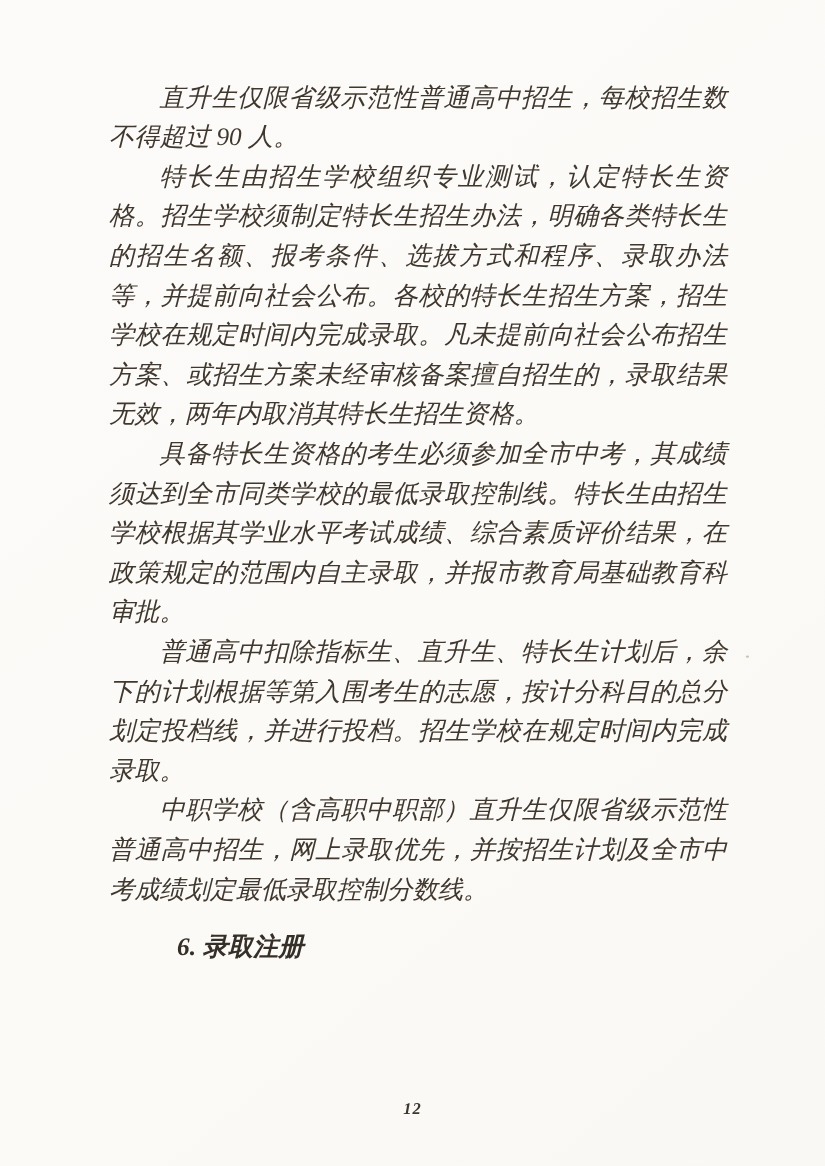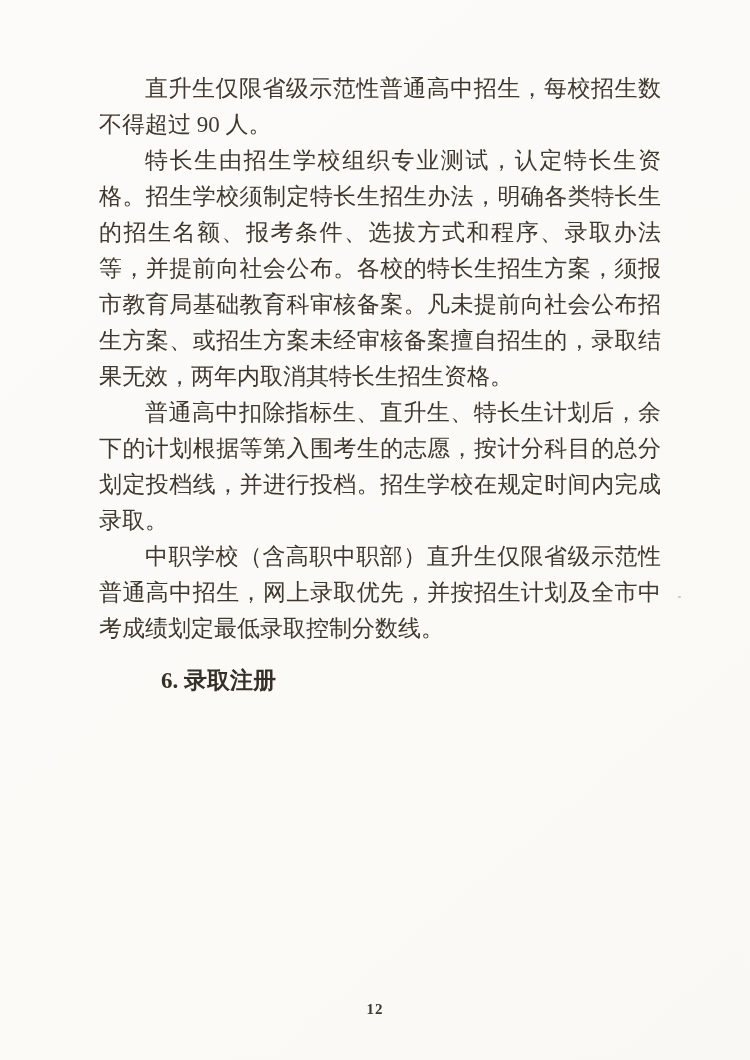--- a/index.html
+++ b/index.html
@@ -11,20 +11,21 @@
     height: 1060px;
     position: relative;
     overflow: hidden;
     background: #fbfaf8;
     font-family: "Liberation Serif", "DejaVu Serif", serif;
   }
   .page {
     position: absolute;
     inset: 0;
     background: linear-gradient(140deg, #fcfbf9 0%, #fbfaf7 55%, #faf8f5 100%);
+    font-style: italic;
   }
   .content {
     position: absolute;
     left: 99px;
     top: 71px;
     width: 562px;
     color: #40382e;
     font-size: 23px;
     line-height: 36px;
     text-align: justify;
@@ -58,21 +59,22 @@
     border-radius: 50%;
     background: #c9c3b8;
   }
 </style>
 </head>
 <body>
 
 <div class="page">
   <div class="content">
     <p class="para">直升生仅限省级示范性普通高中招生，每校招生数不得超过 90 人。</p>
-    <p class="para">特长生由招生学校组织专业测试，认定特长生资格。招生学校须制定特长生招生办法，明确各类特长生的招生名额、报考条件、选拔方式和程序、录取办法等，并提前向社会公布。各校的特长生招生方案，须报市教育局基础教育科审核备案。凡未提前向社会公布招生方案、或招生方案未经审核备案擅自招生的，录取结果无效，两年内取消其特长生招生资格。</p>
+    <p class="para">特长生由招生学校组织专业测试，认定特长生资格。招生学校须制定特长生招生办法，明确各类特长生的招生名额、报考条件、选拔方式和程序、录取办法等，并提前向社会公布。各校的特长生招生方案，招生学校在规定时间内完成录取。凡未提前向社会公布招生方案、或招生方案未经审核备案擅自招生的，录取结果无效，两年内取消其特长生招生资格。</p>
+    <p class="para">具备特长生资格的考生必须参加全市中考，其成绩须达到全市同类学校的最低录取控制线。特长生由招生学校根据其学业水平考试成绩、综合素质评价结果，在政策规定的范围内自主录取，并报市教育局基础教育科审批。</p>
     <p class="para">普通高中扣除指标生、直升生、特长生计划后，余下的计划根据等第入围考生的志愿，按计分科目的总分划定投档线，并进行投档。招生学校在规定时间内完成录取。</p>
     <p class="para">中职学校（含高职中职部）直升生仅限省级示范性普通高中招生，网上录取优先，并按招生计划及全市中考成绩划定最低录取控制分数线。</p>
     <p class="heading">6. 录取注册</p>
   </div>
 
   <div class="speck" style="left: 678px; top: 596px;"></div>
 
   <div class="page-number">12</div>
 </div>
 

